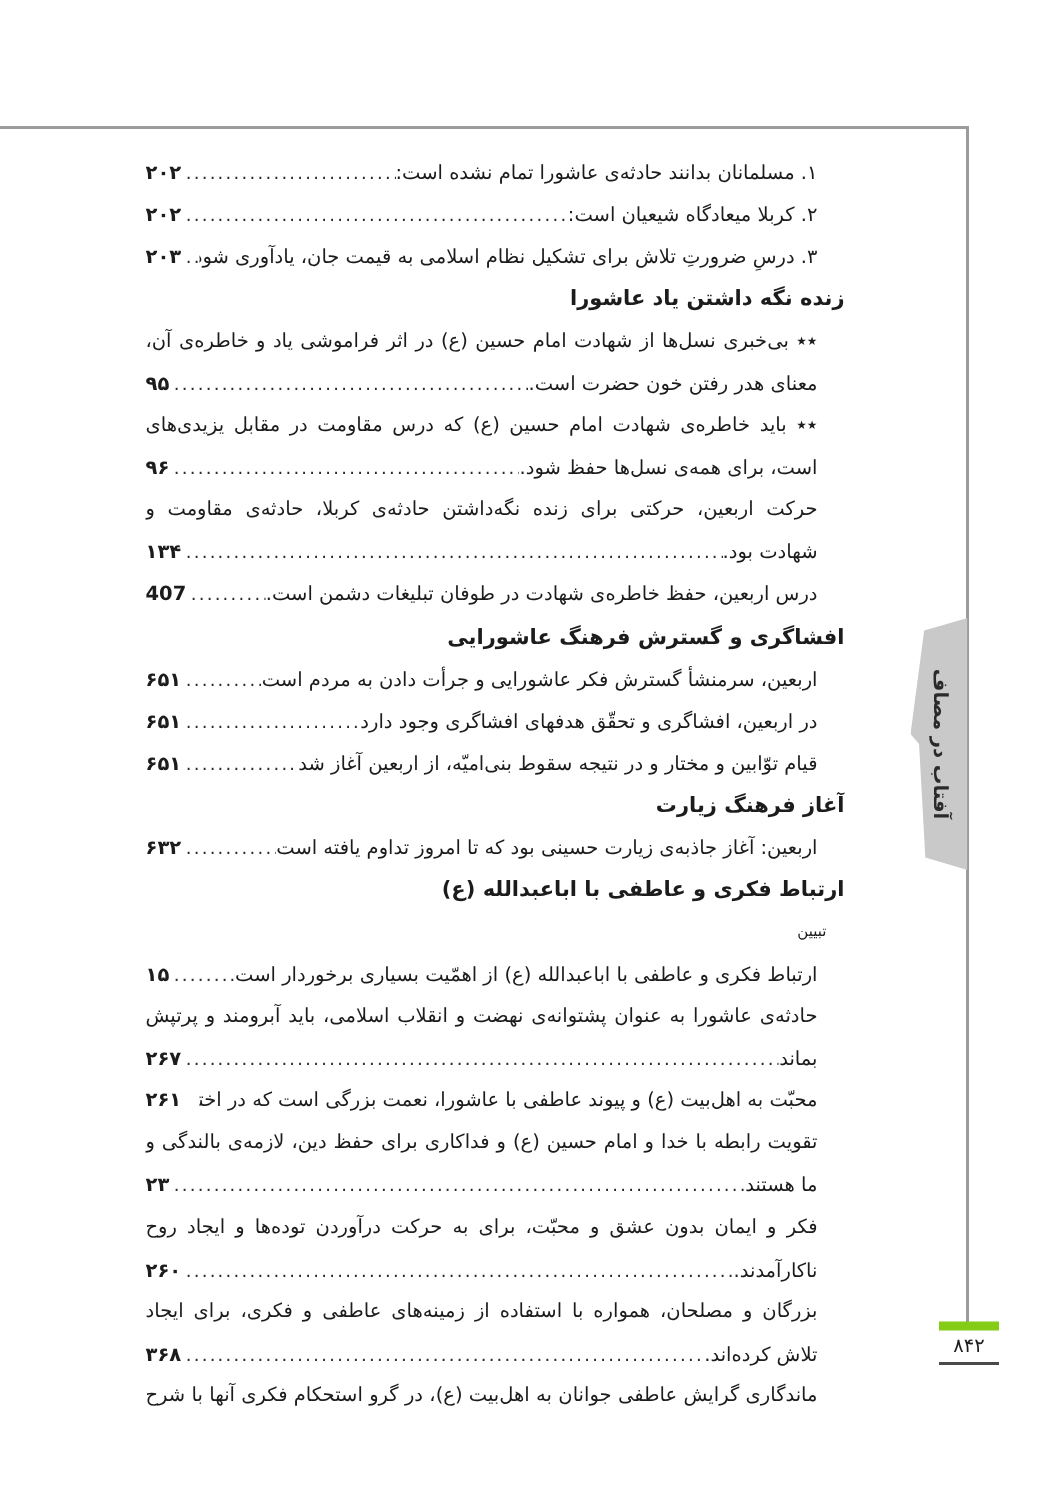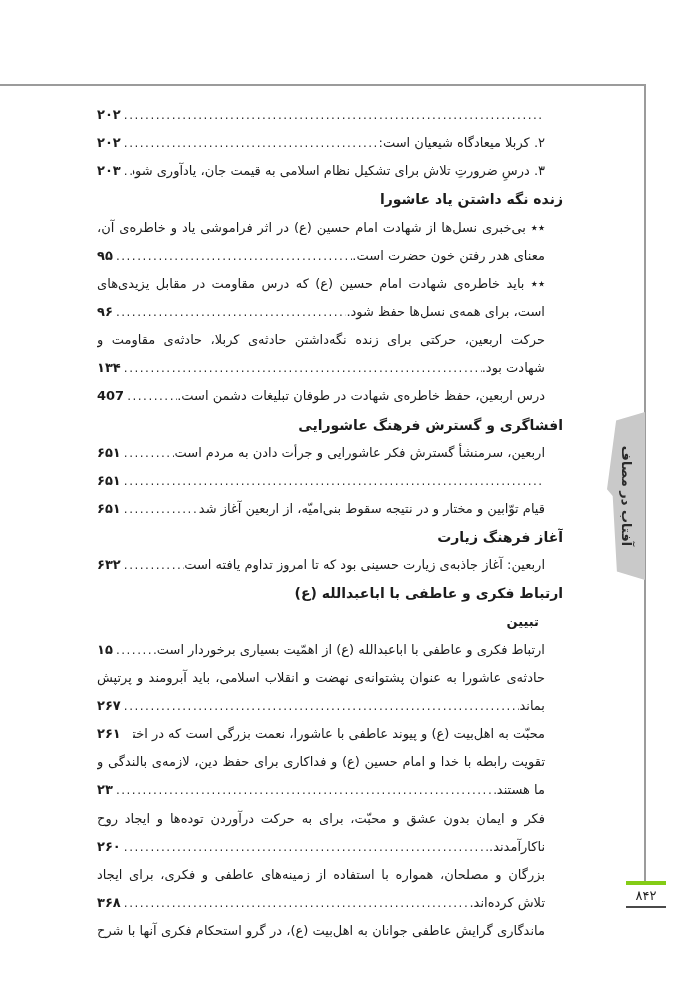--- a/index.html
+++ b/index.html
@@ -11,21 +11,21 @@
   }
   
   .frame{
     position:absolute;left:0;top:84px;width:644px;height:797px;
     border-top:2px solid #9b9b9b;border-right:2px solid #9b9b9b;
     pointer-events:none;
   }
   
   .pagenum-block{
     position:absolute;left:626px;top:881px;width:40px;
-    border-top:4px solid #84cc16;border-bottom:2px solid #4a4a4a;
+    border-top:6px solid #84cc16;border-bottom:2px solid #4a4a4a;
     padding:3px 0;text-align:center;
     font-size:13px;color:#1c1c1c;
   }
   
   .side-tab{
     position:absolute;left:607px;top:412px;width:38px;height:168px;
     background:#c9c9c9;
     clip-path:polygon(100% 0%,24% 5%,0% 46%,15% 50%,26% 95%,100% 100%);
   }
   .side-tab span{
@@ -33,21 +33,21 @@
     transform:translate(-50%,-50%) rotate(90deg);
     white-space:nowrap;font-size:13px;font-weight:bold;color:#2a2a2a;
   }
   
   .toc{
     position:absolute;left:97px;top:101px;width:466px;
     direction:rtl;font-size:13px;line-height:28.15px;
   }
   .row{height:28.15px;overflow:hidden;}
   .row.heading{font-weight:bold;font-size:14px;}
-  .row.subheading{font-weight:bold;font-size:13px;margin-right:24px;}
+  .row.subheading{font-weight:normal;font-size:10px;margin-right:12px;}
   .row.cont{
     margin-right:18px;
     text-align:justify;text-align-last:justify;text-justify:inter-word;
   }
   .row.entry{
     margin-right:18px;
     display:flex;align-items:baseline;
   }
   .row.entry .txt{flex:0 1 auto;min-width:0;overflow:hidden;white-space:nowrap;}
   .row.entry .leader{
@@ -68,20 +68,21 @@
 <div class="side-tab">
   <span>آفتاب در مصاف</span>
 </div>
 
 <div class="pagenum-block">
   <span>۸۴۲</span>
 </div>
 
 <div class="toc">
     <div class="row entry">
+      <span class="txt">۱. مسلمانان بدانند حادثه‌ی عاشورا تمام نشده است:</span>
       <span class="leader dots"></span>
       <span class="pg">۲۰۲</span>
     </div>
     <div class="row entry">
       <span class="txt">۲. کربلا میعادگاه شیعیان است:</span>
       <span class="leader dots"></span>
       <span class="pg">۲۰۲</span>
     </div>
     <div class="row entry">
       <span class="txt">۳. درسِ ضرورتِ تلاش برای تشکیل نظام اسلامی به قیمت جان، یادآوری شود</span>
@@ -112,20 +113,21 @@
       <span class="leader dots"></span>
       <span class="pg">407</span>
     </div>
     <div class="row heading">افشاگری و گسترش فرهنگ عاشورایی</div>
     <div class="row entry">
       <span class="txt">اربعین، سرمنشأ گسترش فکر عاشورایی و جرأت دادن به مردم است</span>
       <span class="leader dots"></span>
       <span class="pg">۶۵۱</span>
     </div>
     <div class="row entry">
+      <span class="txt">در اربعین، افشاگری و تحقّق هدفهای افشاگری وجود دارد</span>
       <span class="leader dots"></span>
       <span class="pg">۶۵۱</span>
     </div>
     <div class="row entry">
       <span class="txt">قیام توّابین و مختار و در نتیجه سقوط بنی‌امیّه، از اربعین آغاز شد</span>
       <span class="leader dots"></span>
       <span class="pg">۶۵۱</span>
     </div>
     <div class="row heading">آغاز فرهنگ زیارت</div>
     <div class="row entry">

